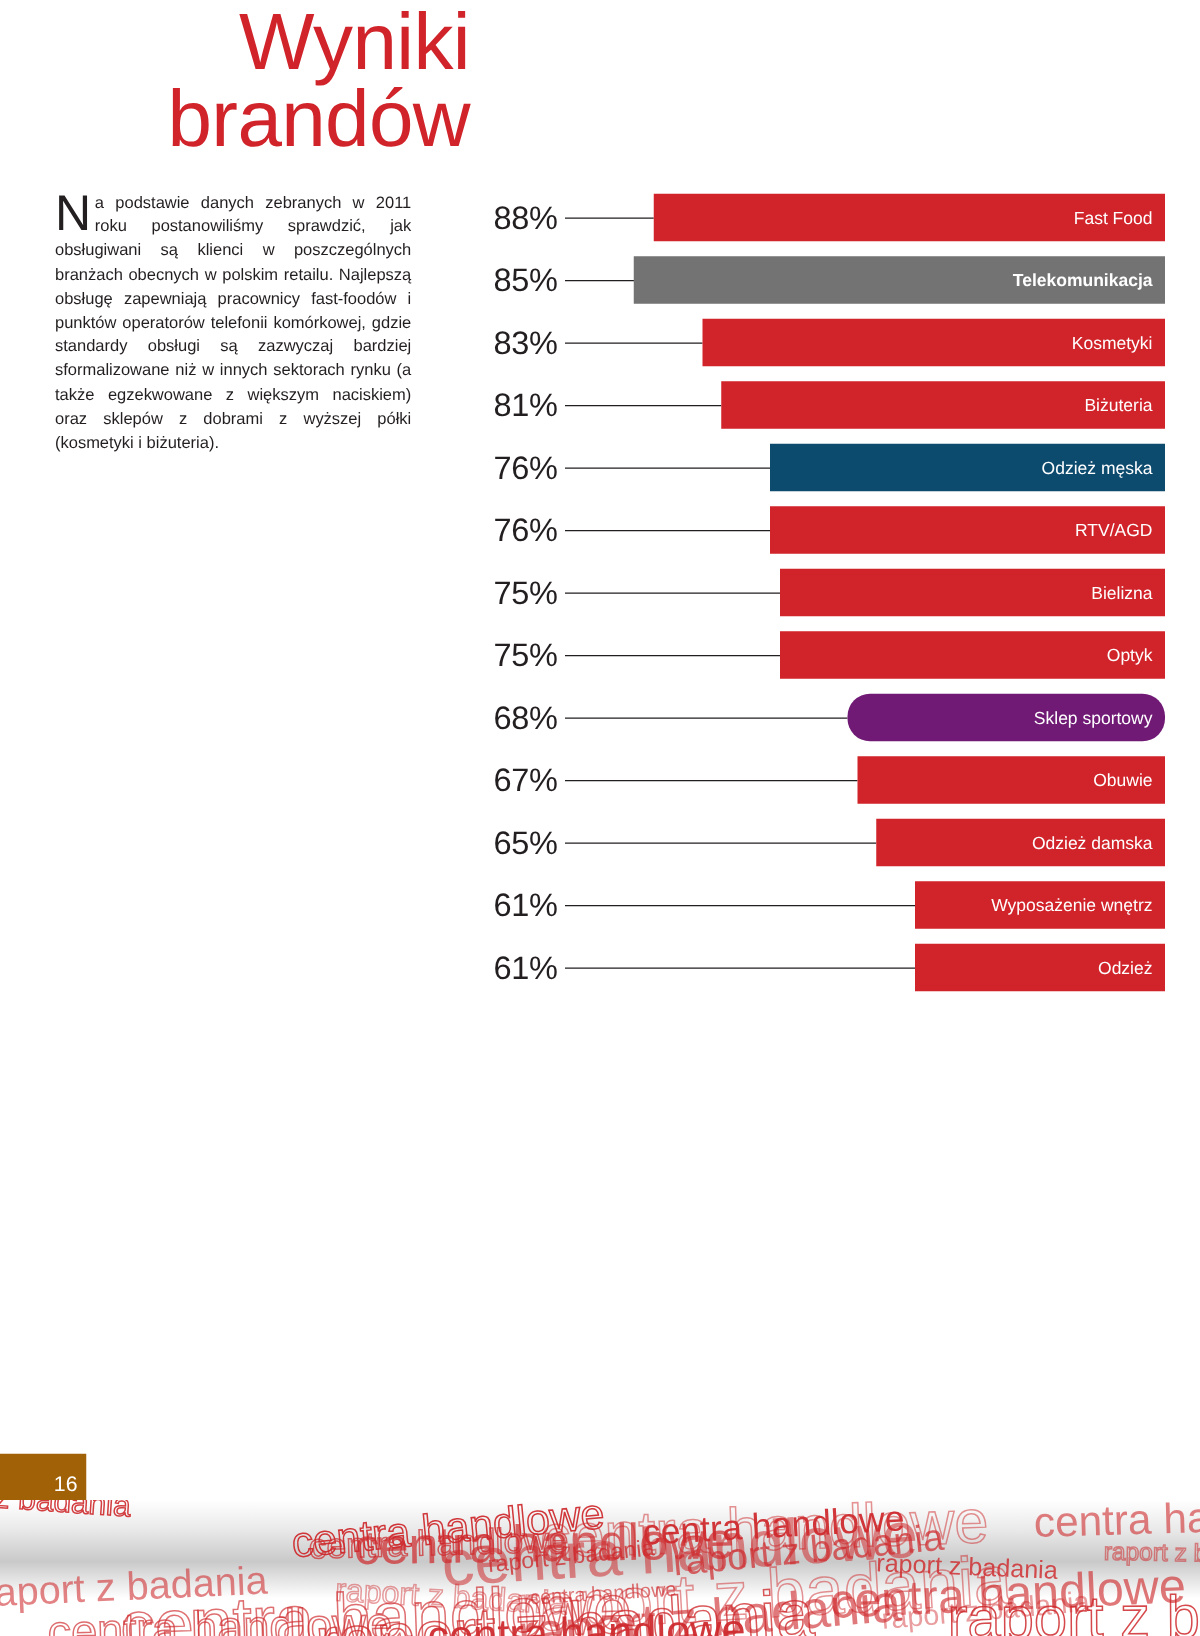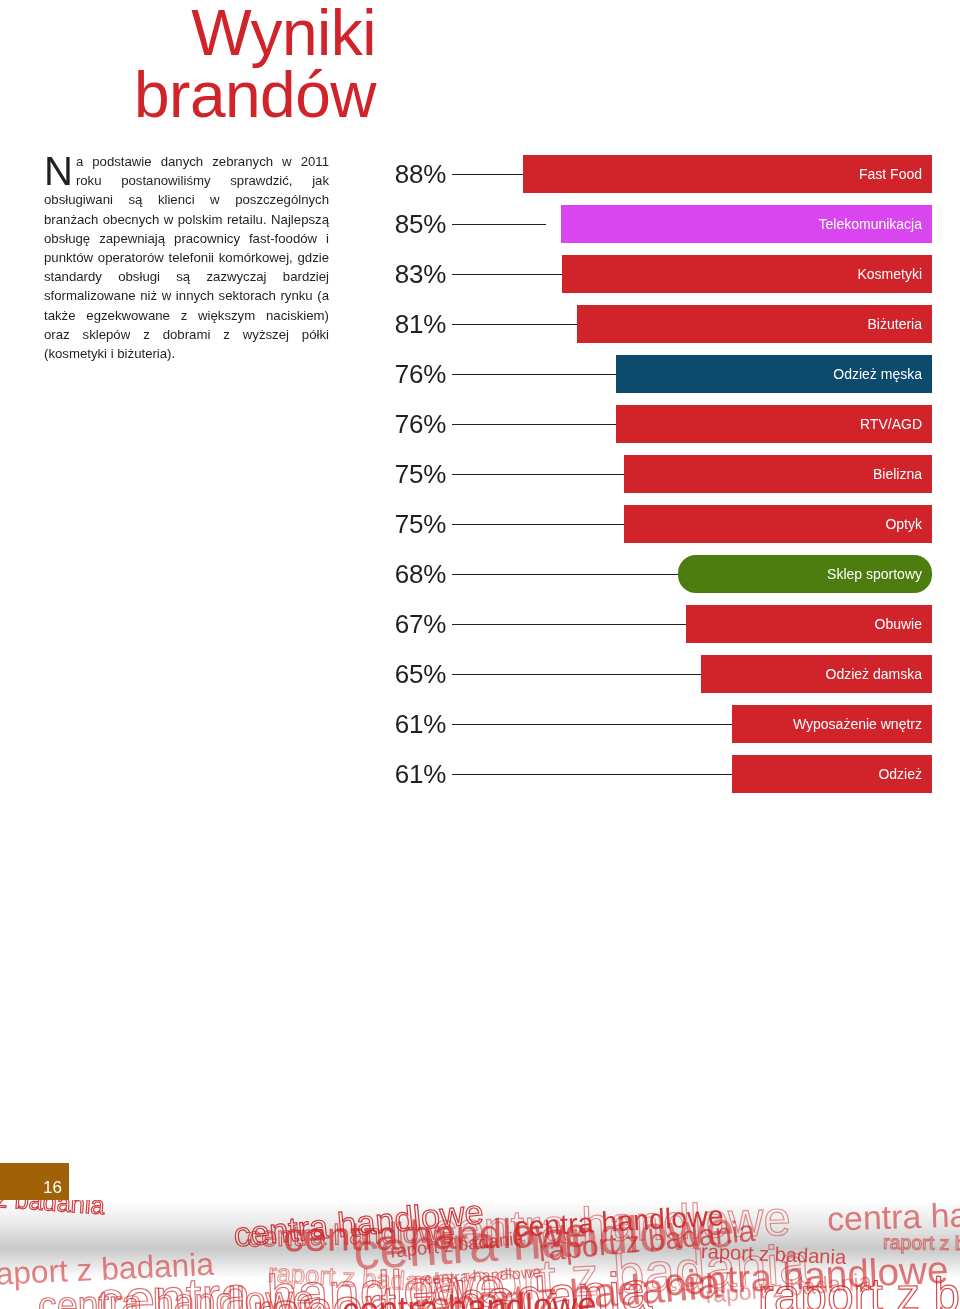--- a/index.html
+++ b/index.html
@@ -166,21 +166,21 @@
       <div class="bar-row">
         <div class="bar-value">88%</div>
         <div class="leader" style="width: 71px;"></div>
         <div class="bar" style="width: 409px; background: rgb(209, 35, 42);">
           <div class="bar-label">Fast Food</div>
         </div>
       </div>
       <div class="bar-row">
         <div class="bar-value">85%</div>
         <div class="leader" style="width: 94.2222px;"></div>
-        <div class="bar" style="width: 371px; background: #d946ef;">
+        <div class="bar" style="width: 425px; background: #737373; font-weight: bold;">
           <div class="bar-label">Telekomunikacja</div>
         </div>
       </div>
       <div class="bar-row">
         <div class="bar-value">83%</div>
         <div class="leader" style="width: 109.704px;"></div>
         <div class="bar" style="width: 370.296px; background: rgb(209, 35, 42); text-decoration: underline;">
           <div class="bar-label">Kosmetyki</div>
         </div>
       </div>
@@ -215,21 +215,21 @@
       <div class="bar-row">
         <div class="bar-value">75%</div>
         <div class="leader" style="width: 171.63px;"></div>
         <div class="bar" style="width: 308.37px; background: rgb(209, 35, 42);">
           <div class="bar-label">Optyk</div>
         </div>
       </div>
       <div class="bar-row">
         <div class="bar-value">68%</div>
         <div class="leader" style="width: 225.815px;"></div>
-        <div class="bar" style="width: 254.185px; background: #4d7c0f; border-radius: 18px;">
+        <div class="bar" style="width: 254.185px; background: #701a75; border-radius: 18px;">
           <div class="bar-label">Sklep sportowy</div>
         </div>
       </div>
       <div class="bar-row">
         <div class="bar-value">67%</div>
         <div class="leader" style="width: 233.556px;"></div>
         <div class="bar" style="width: 246.444px; background: rgb(209, 35, 42);">
           <div class="bar-label">Obuwie</div>
         </div>
       </div>

